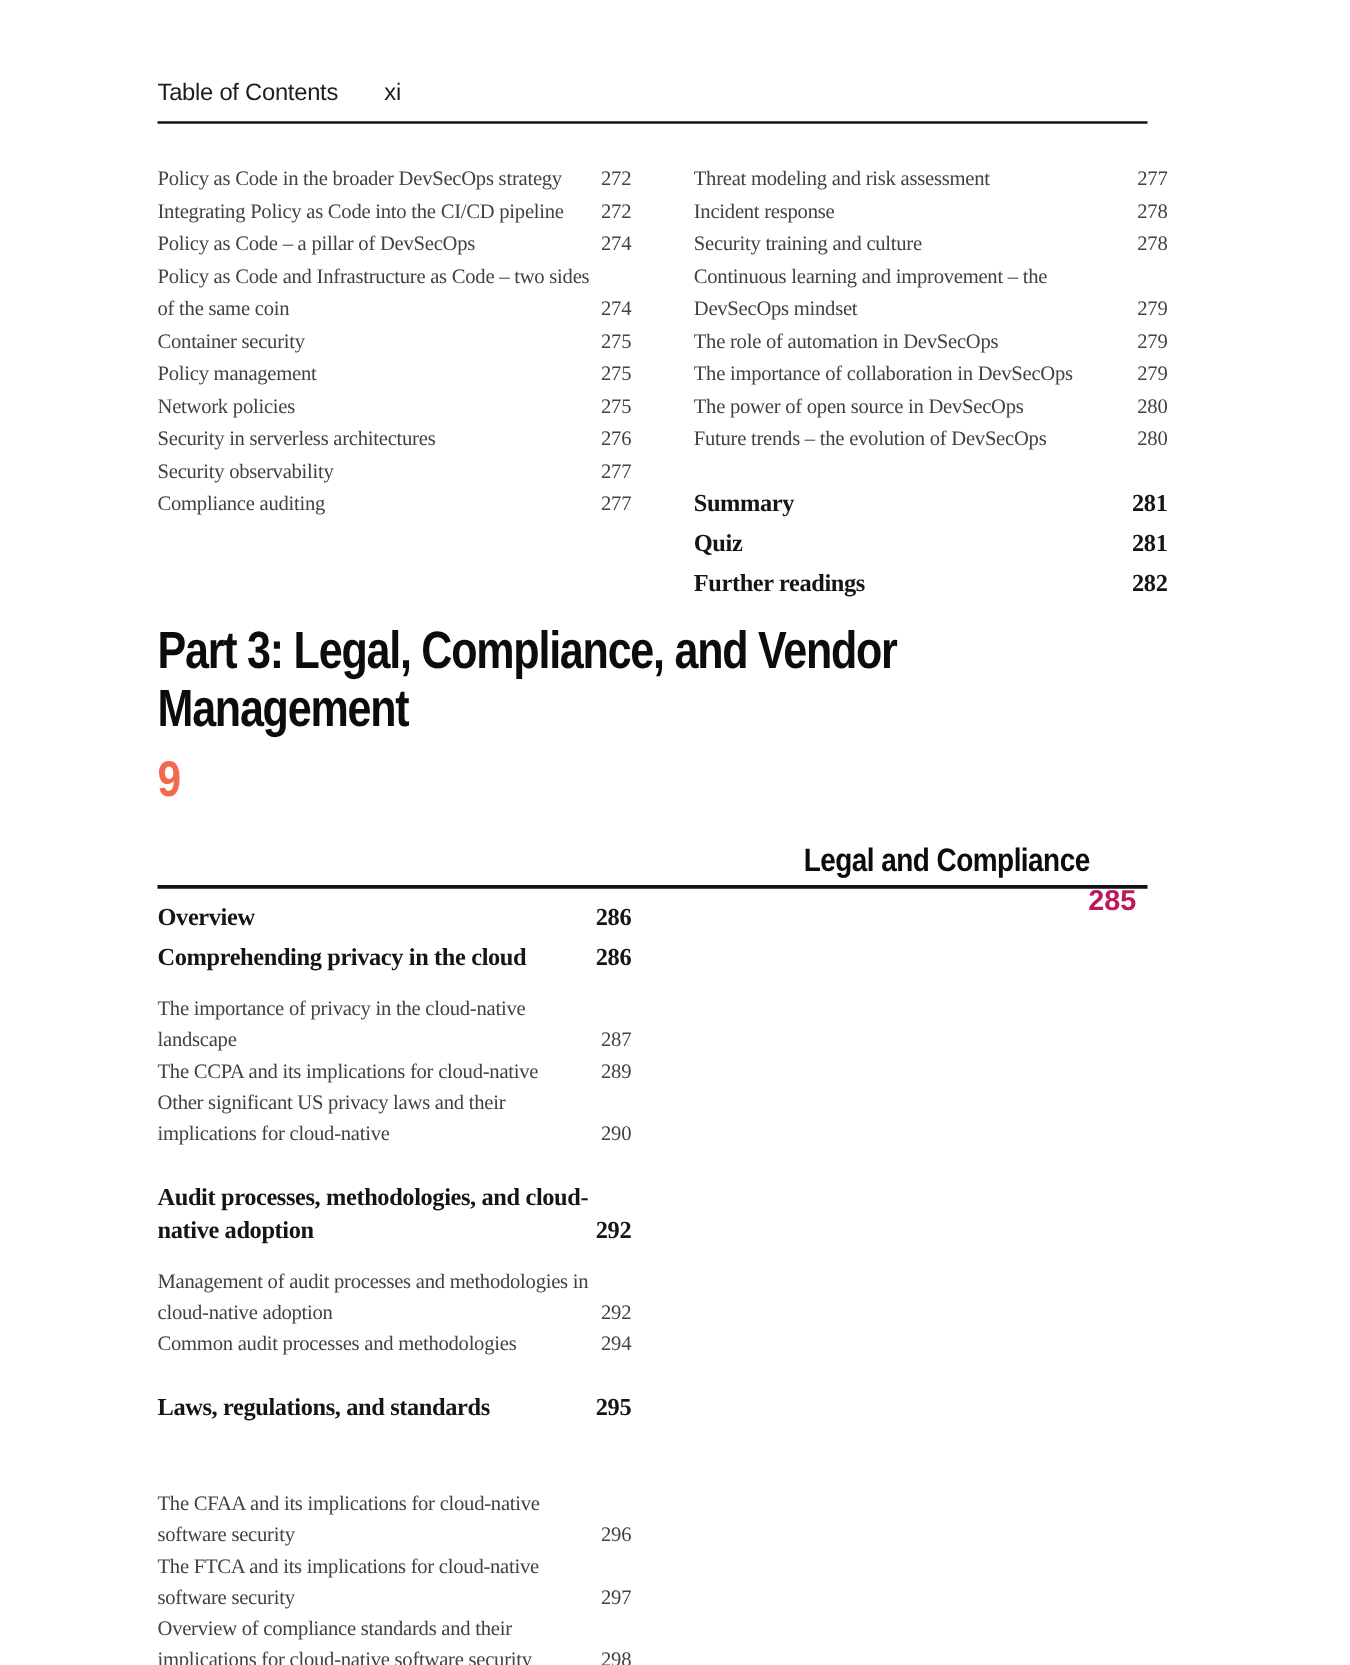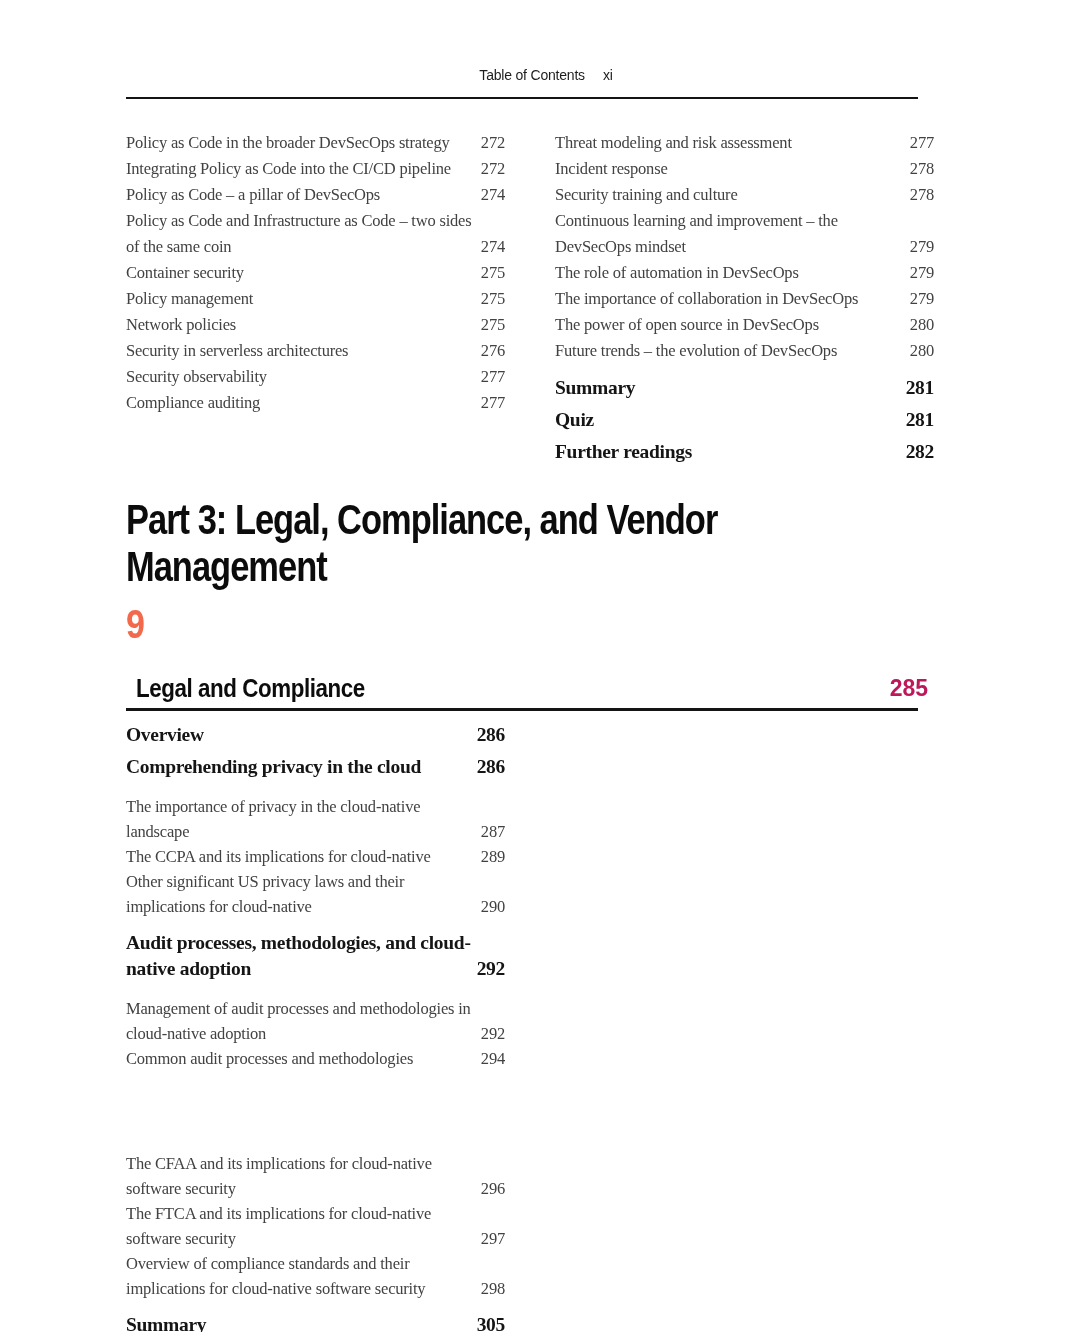--- a/index.html
+++ b/index.html
@@ -8,23 +8,23 @@
     background: #ffffff;
     position: relative;
     overflow: hidden;
     font-family: "Liberation Serif", "DejaVu Serif", serif;
     -webkit-font-smoothing: antialiased;
   }
 
   
   .page-header {
     position: absolute; left: 126px; top: 63px; width: 840px;
-    display: flex; justify-content: center; align-items: baseline; gap: 18px;
-    font-family: "Liberation Sans", "DejaVu Sans", sans-serif;
-    font-size: 14px; line-height: 24px; color: #1d1d1d; letter-spacing: -0.2px;
+    display: flex; justify-content: flex-start; align-items: baseline; gap: 37px;
+    font-family: "Liberation Sans", "DejaVu Sans", sans-serif;
+    font-size: 19px; line-height: 24px; color: #1d1d1d; letter-spacing: -0.2px;
   }
   .rule { position: absolute; left: 126px; width: 792px; background: #141414; }
   .rule-top { top: 97px; height: 2px; }
   .rule-chapter { top: 708px; height: 3px; }
 
   
   .toc { position: absolute; left: 126px; width: 792px; display: flex; gap: 50px; }
   .toc-top { top: 130px; }
   .toc-bottom { top: 722px; flex-direction: column; }
   .col { width: 379px; flex: 0 0 379px; }
@@ -36,21 +36,21 @@
   .entry.sub {
     font-size: 16.5px; line-height: 26px; letter-spacing: -0.2px;
     color: #424242;
   }
   .toc-bottom .entry.sub { line-height: 25px; }
 
   .entry.section {
     font-weight: 700; font-size: 19.5px; line-height: 26px; letter-spacing: -0.3px;
     color: #151515; margin-top: 6px;
   }
-  .entry.sub + .entry.section { margin-top: 11px; }
+  .entry.sub + .entry.section { margin-top: 27px; }
   .entry.section + .entry.sub { margin-top: 14px; }
   .col > .entry.section:first-child { margin-top: 0; }
 
   
   .part-title {
     position: absolute; left: 126px; top: 496px; width: 840px; margin: 0;
     font-family: "Liberation Sans", "DejaVu Sans", sans-serif;
     font-weight: 700; font-size: 42px; line-height: 47px; letter-spacing: -1.2px;
     color: #0c0c0c;
     transform: scaleX(0.82); transform-origin: 0 0;
@@ -58,22 +58,22 @@
 
   
   .chapter-number {
     position: absolute; left: 126px; top: 602px;
     font-family: "Liberation Sans", "DejaVu Sans", sans-serif;
     font-weight: 700; font-size: 40px; line-height: 44px;
     color: #F2694B;
     transform: scaleX(0.85); transform-origin: 0 0;
   }
   .chapter-row {
-    position: absolute; left: 136px; top: 672px; width: 792px;
-    display: flex; justify-content: space-between; align-items: flex-end;
+    position: absolute; left: 117px; top: 672px; width: 792px;
+    display: flex; justify-content: space-between; align-items: flex-end; flex-direction: column;
   }
   .chapter-title {
     font-family: "Liberation Sans", "DejaVu Sans", sans-serif;
     font-weight: 700; font-size: 26px; line-height: 32px; letter-spacing: -0.5px;
     color: #0c0c0c; display: inline-block;
     transform: scaleX(0.86); transform-origin: 0 100%;
     white-space: nowrap;
   }
   .chapter-page {
     font-family: "Liberation Sans", "DejaVu Sans", sans-serif;
@@ -246,20 +246,24 @@
   <div class="entry sub">
     <span class="lbl">Management of audit processes and methodologies in cloud-native adoption</span>
     <span class="pg">292</span>
   </div>
 
   <div class="entry sub">
     <span class="lbl">Common audit processes and methodologies</span>
     <span class="pg">294</span>
   </div>
 
+  <div class="entry section">
+    <span class="lbl">Laws, regulations, and standards</span>
+    <span class="pg">295</span>
+  </div>
 </div>
     <div class="col">
   <div class="entry sub">
     <span class="lbl">The CFAA and its implications for cloud-native software security</span>
     <span class="pg">296</span>
   </div>
 
   <div class="entry sub">
     <span class="lbl">The FTCA and its implications for cloud-native software security</span>
     <span class="pg">297</span>

